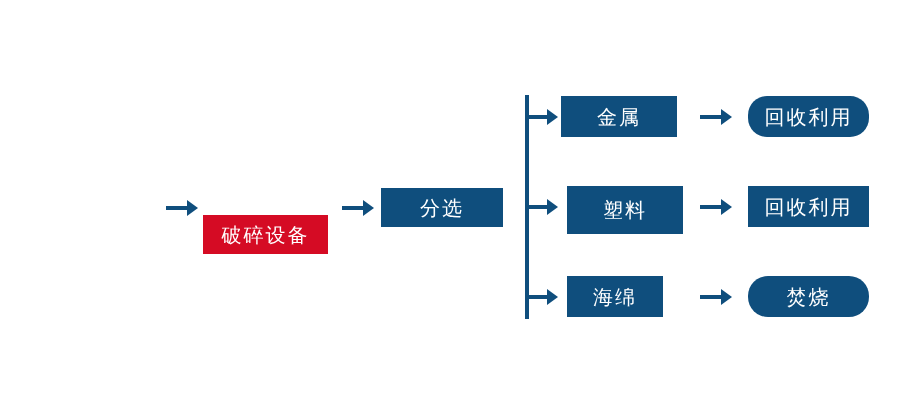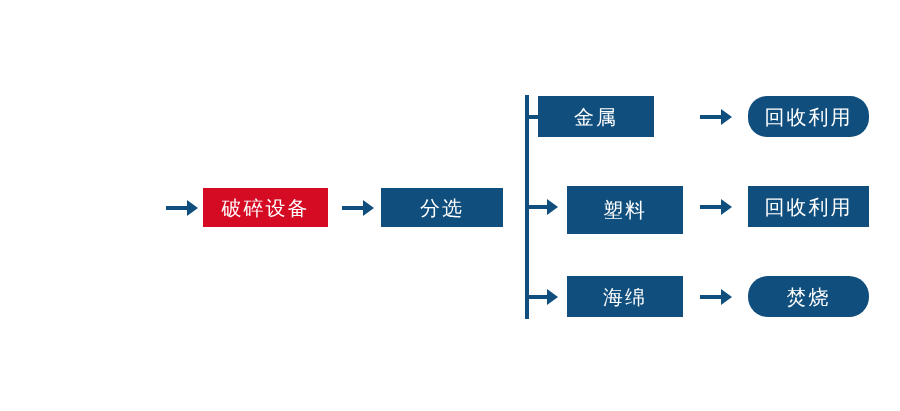--- a/index.html
+++ b/index.html
@@ -23,21 +23,21 @@
     align-items: center;
     justify-content: center;
     color: #ffffff;
     font-size: 20px;
     letter-spacing: 2px;
     line-height: 1;
     white-space: nowrap;
     box-sizing: border-box;
   }
   .node-blue  { background: #0F4E7D; }
-  .node-red   { background: #D50B24; }
+  .node-red   { background: #D50B24; margin-top: 27px; }
 
   
   .arrow {
     position: absolute;
     height: 22px;
   }
   .arrow .shaft {
     position: absolute;
     left: 0;
     top: 9px;
@@ -81,21 +81,21 @@
 
   <div class="node node-blue" style="left:381px; top:188px; width:122px; height:39px;">分选</div>
 
   <div class="spine" style="left:525px; top:95px; height:224px;"></div>
 
   <div class="arrow" style="left:527px; top:106px; width:31px;">
     <span class="shaft" style="width:21px;"></span>
     <span class="head" style="left:20px;"></span>
   </div>
 
-  <div class="node node-blue" style="left:538px; top:96px; width:116px; height:41px;text-align:center;">金属</div>
+  <div class="node node-blue" style="left:561px; top:96px; width:116px; height:41px;text-align:center;">金属</div>
 
   <div class="arrow" style="left:700px; top:106px; width:32px;">
     <span class="shaft" style="width:22px;"></span>
     <span class="head" style="left:21px;"></span>
   </div>
 
   <div class="node node-blue" style="left:748px; top:96px; width:121px; height:41px;border-radius:19px;">回收利用</div>
 
   <div class="arrow" style="left:527px; top:196px; width:31px;">
     <span class="shaft" style="width:21px;"></span>
@@ -109,21 +109,21 @@
     <span class="head" style="left:21px;"></span>
   </div>
 
   <div class="node node-blue" style="left:748px; top:186px; width:121px; height:41px;">回收利用</div>
 
   <div class="arrow" style="left:527px; top:286px; width:31px;">
     <span class="shaft" style="width:21px;"></span>
     <span class="head" style="left:20px;"></span>
   </div>
 
-  <div class="node node-blue" style="left:567px; top:276px; width:116px; height:41px;">海绵</div>
+  <div class="node node-blue" style="left:567px; top:276px; width:96px; height:41px;">海绵</div>
 
   <div class="arrow" style="left:700px; top:286px; width:32px;">
     <span class="shaft" style="width:22px;"></span>
     <span class="head" style="left:21px;"></span>
   </div>
 
   <div class="node node-blue" style="left:748px; top:276px; width:121px; height:41px;border-radius:20px;">焚烧</div>
 
 </div>
 

